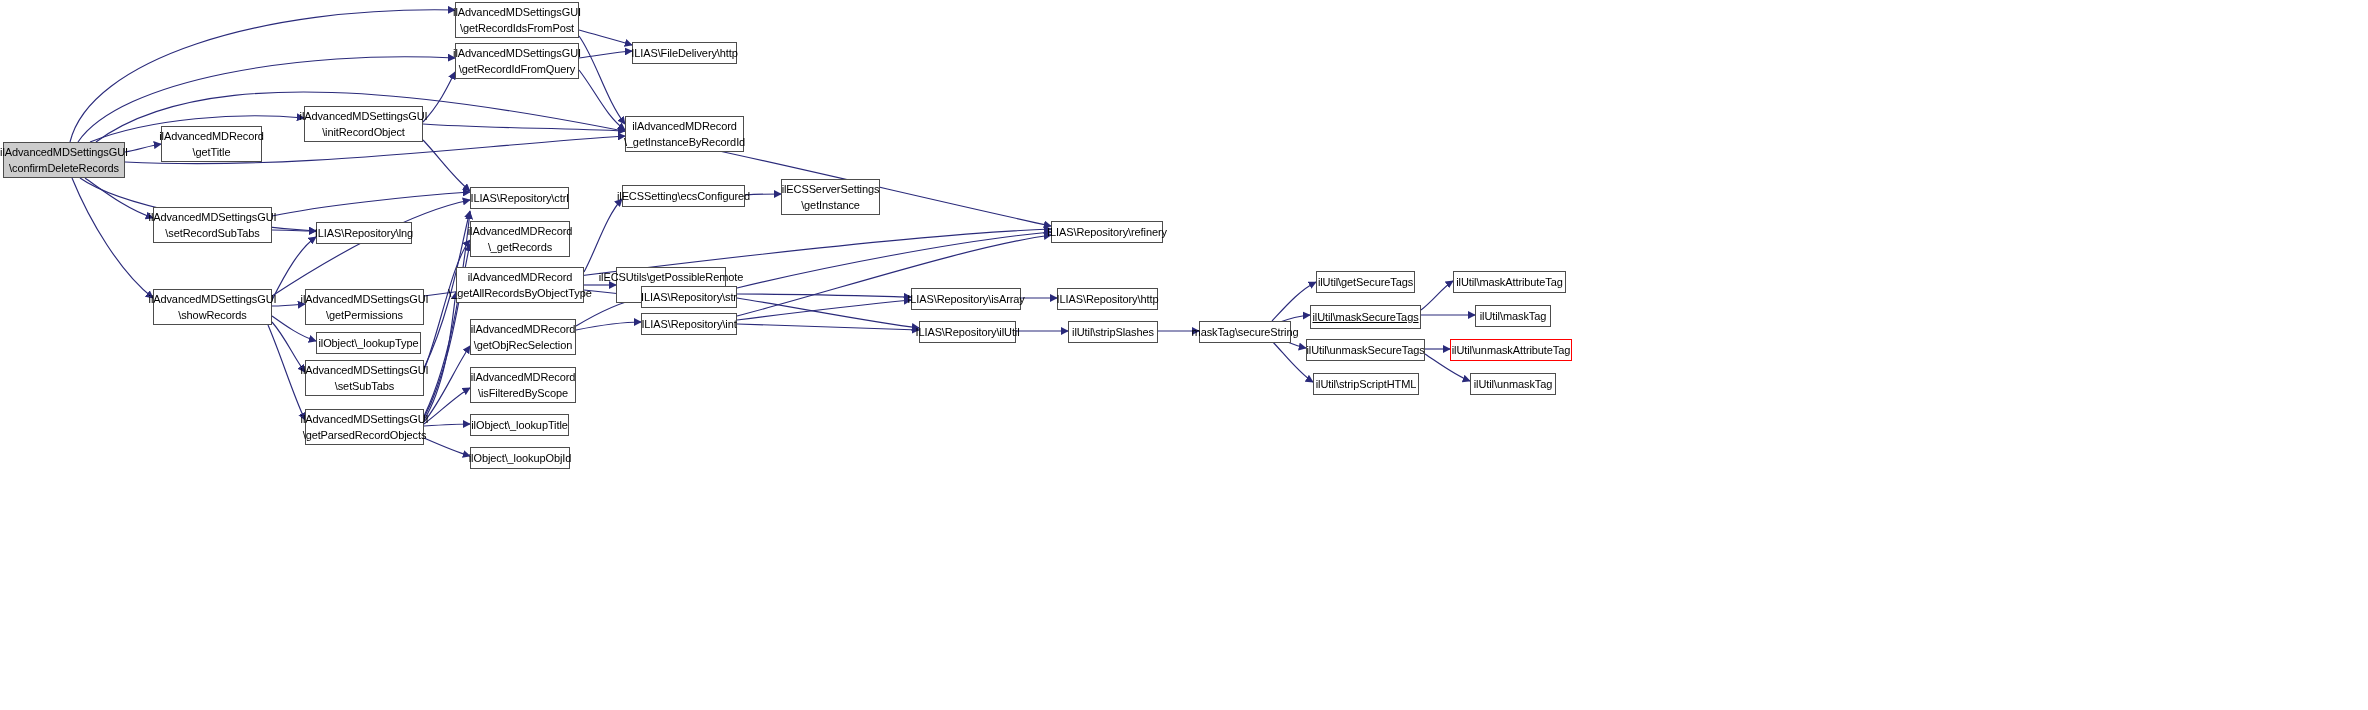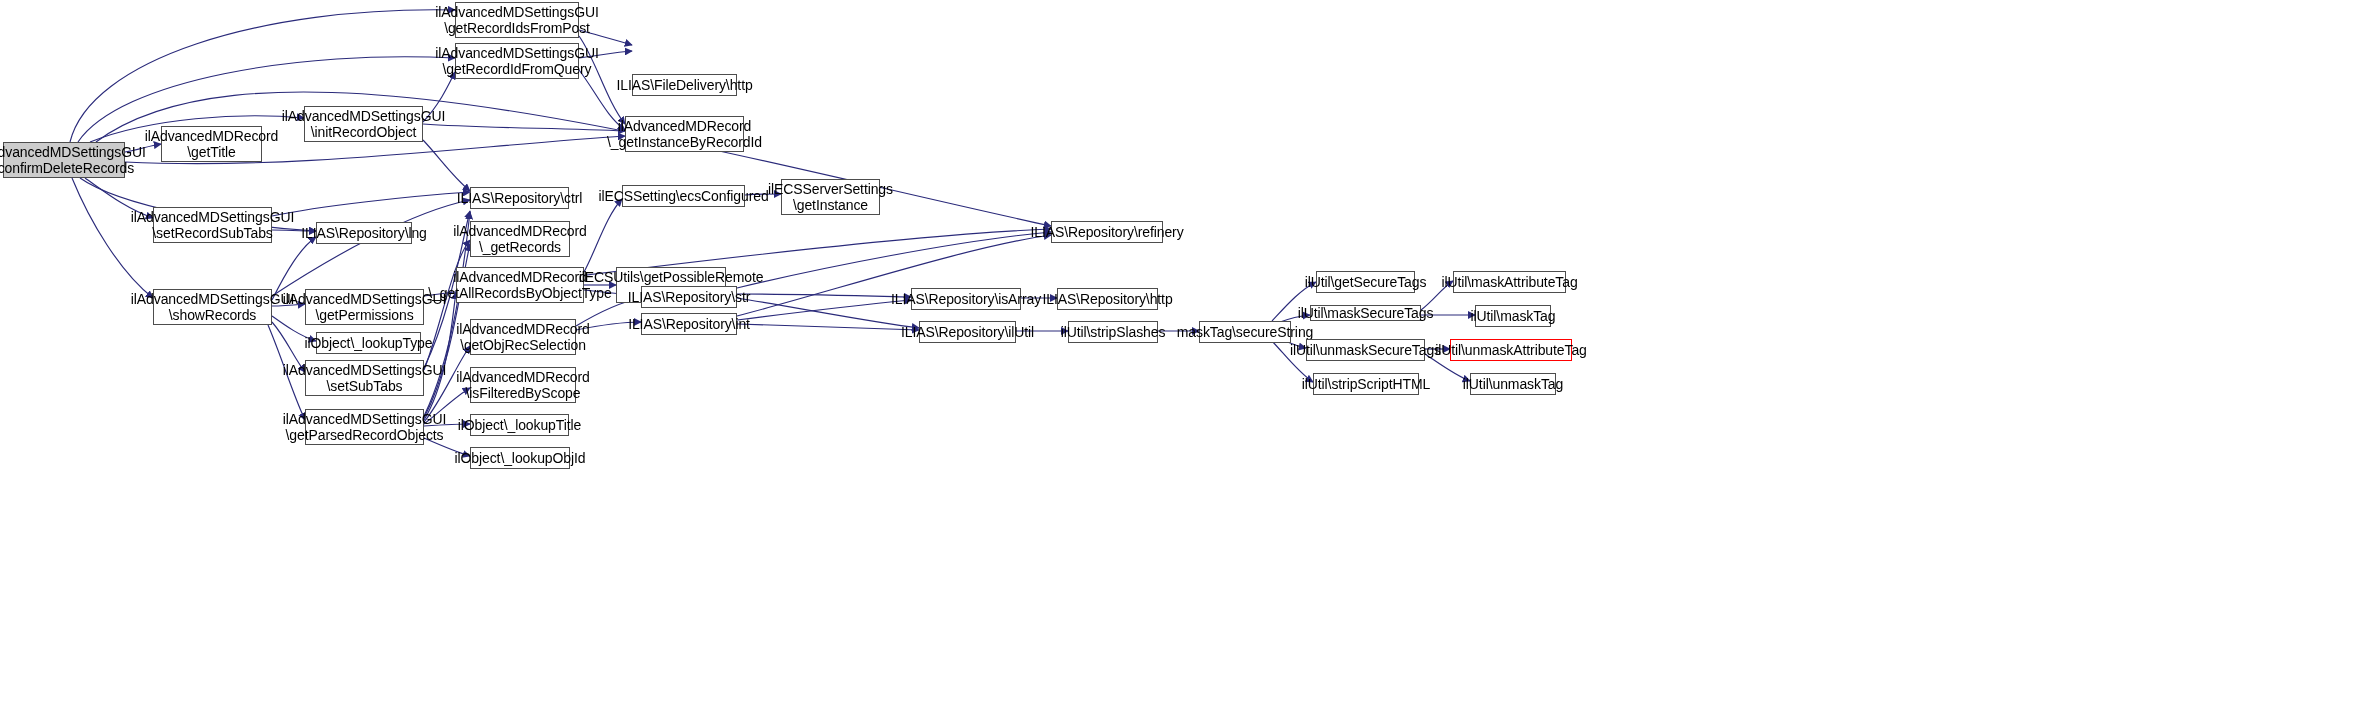--- a/index.html
+++ b/index.html
@@ -24,21 +24,21 @@
     width: 2368px;
     height: 710px;
     pointer-events: none;
   }
   .node {
     position: absolute;
     box-sizing: border-box;
     border: 1px solid #4d4d4d;
     background: #ffffff;
     color: #000000;
-    font-size: 14px;
+    font-size: 11px;
     line-height: 16.5px;
     letter-spacing: -0.1px;
     display: flex;
     align-items: center;
     justify-content: center;
     text-align: center;
     white-space: pre-line;
     padding: 0 3px;
   }
   .node.root {
@@ -119,21 +119,21 @@
         <path d="M 1425 354 C 1440 364 1456 376 1470 381" fill="none" stroke="#2a2a7a" stroke-width="1.15" marker-end="url(#arrow)"></path>
       </g>
   </svg>
   <div id="node-layer">
       <div class="node root" style="left: 3px; top: 142px; width: 122px; height: 36px;">ilAdvancedMDSettingsGUI
 \confirmDeleteRecords</div>
       <div class="node" style="left: 455px; top: 2px; width: 124px; height: 36px;">ilAdvancedMDSettingsGUI
 \getRecordIdsFromPost</div>
       <div class="node" style="left: 455px; top: 43px; width: 124px; height: 36px;">ilAdvancedMDSettingsGUI
 \getRecordIdFromQuery</div>
-      <div class="node" style="left: 632px; top: 42px; width: 105px; height: 22px; margin-top: 32px;">ILIAS\FileDelivery\http</div>
+      <div class="node" style="left: 632px; top: 42px; width: 105px; height: 22px;">ILIAS\FileDelivery\http</div>
       <div class="node" style="left: 304px; top: 106px; width: 119px; height: 36px;">ilAdvancedMDSettingsGUI
 \initRecordObject</div>
       <div class="node" style="left: 161px; top: 126px; width: 101px; height: 36px;">ilAdvancedMDRecord
 \getTitle</div>
       <div class="node" style="left: 625px; top: 116px; width: 119px; height: 36px;">ilAdvancedMDRecord
 \_getInstanceByRecordId</div>
       <div class="node" style="left: 470px; top: 187px; width: 99px; height: 22px;">ILIAS\Repository\ctrl</div>
       <div class="node" style="left: 622px; top: 185px; width: 123px; height: 22px;">ilECSSetting\ecsConfigured</div>
       <div class="node" style="left: 781px; top: 179px; width: 99px; height: 36px;">ilECSServerSettings
 \getInstance</div>
@@ -155,21 +155,21 @@
       <div class="node" style="left: 911px; top: 288px; width: 110px; height: 22px;">ILIAS\Repository\isArray</div>
       <div class="node" style="left: 1057px; top: 288px; width: 101px; height: 22px;">ILIAS\Repository\http</div>
       <div class="node" style="left: 316px; top: 332px; width: 105px; height: 22px;">ilObject\_lookupType</div>
       <div class="node" style="left: 470px; top: 319px; width: 106px; height: 36px;">ilAdvancedMDRecord
 \getObjRecSelection</div>
       <div class="node" style="left: 641px; top: 313px; width: 96px; height: 22px;">ILIAS\Repository\int</div>
       <div class="node" style="left: 919px; top: 321px; width: 97px; height: 22px;">ILIAS\Repository\ilUtil</div>
       <div class="node" style="left: 1068px; top: 321px; width: 90px; height: 22px;">ilUtil\stripSlashes</div>
       <div class="node" style="left: 1199px; top: 321px; width: 92px; height: 22px;">maskTag\secureString</div>
       <div class="node" style="left: 1316px; top: 271px; width: 99px; height: 22px; text-align: center;">ilUtil\getSecureTags</div>
-      <div class="node" style="left: 1310px; top: 305px; width: 111px; height: 16px;">ilUtil\maskSecureTags</div>
+      <div class="node" style="left: 1310px; top: 305px; width: 111px; height: 24px; text-decoration: underline;">ilUtil\maskSecureTags</div>
       <div class="node" style="left: 1306px; top: 339px; width: 119px; height: 22px;">ilUtil\unmaskSecureTags</div>
       <div class="node" style="left: 1313px; top: 373px; width: 106px; height: 22px;">ilUtil\stripScriptHTML</div>
       <div class="node" style="left: 1453px; top: 271px; width: 113px; height: 22px;">ilUtil\maskAttributeTag</div>
       <div class="node" style="left: 1475px; top: 305px; width: 76px; height: 22px;">ilUtil\maskTag</div>
       <div class="node highlight" style="left: 1450px; top: 339px; width: 122px; height: 22px;">ilUtil\unmaskAttributeTag</div>
       <div class="node" style="left: 1470px; top: 373px; width: 86px; height: 22px;">ilUtil\unmaskTag</div>
       <div class="node" style="left: 470px; top: 367px; width: 106px; height: 36px;">ilAdvancedMDRecord
 \isFilteredByScope</div>
       <div class="node" style="left: 305px; top: 360px; width: 119px; height: 36px;">ilAdvancedMDSettingsGUI
 \setSubTabs</div>

